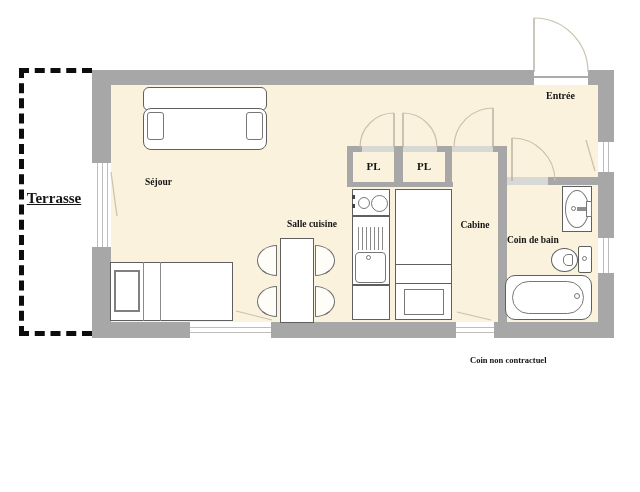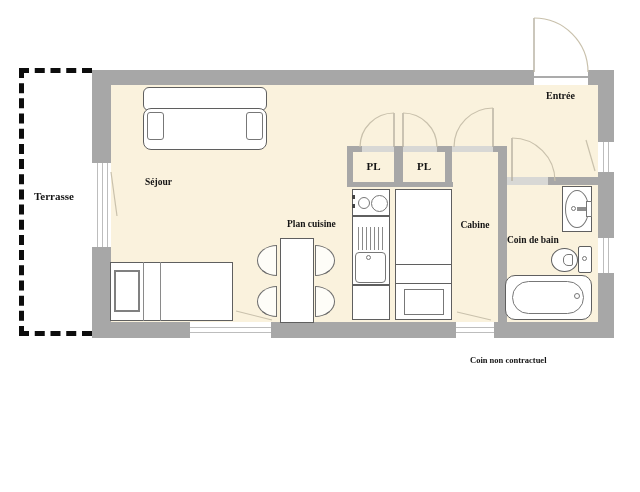--- a/index.html
+++ b/index.html
@@ -22,21 +22,21 @@
   .leaf{stroke:#b5afa0;stroke-width:1.4;fill:none;}
   .terr{border:5px dashed #0d0d0d;border-right:none;background:#ffffff;}
   .circle{border-radius:50%;}
 </style>
 </head>
 <body>
 
 <div id="plan">
 
   <div class="abs terr" style="left:19px;top:68px;width:73px;height:268px;"></div>
-  <div class="label" style="left:19px;top:191px;width:70px;text-align:center;font-size:11px;">Terrasse</div>
+  <div class="label" style="left:19px;top:191px;width:70px;text-align:center;font-size:15px;text-decoration:underline;">Terrasse</div>
 
   <div class="abs wall" style="left:92px;top:70px;width:522px;height:15px;"></div>
   <div class="abs wall" style="left:92px;top:322px;width:522px;height:16px;"></div>
   <div class="abs wall" style="left:92px;top:70px;width:19px;height:268px;"></div>
   <div class="abs wall" style="left:598px;top:70px;width:16px;height:268px;"></div>
 
   <div class="abs floor" style="left:111px;top:85px;width:487px;height:237px;"></div>
 
   <div class="abs" style="left:534px;top:70px;width:54px;height:15px;background:#ffffff;"></div>
   <div class="abs" style="left:534px;top:76px;width:54px;height:2px;background:#ababab;"></div>
@@ -136,21 +136,21 @@
     <path class="swing" d="M512 138 A43 43 0 0 1 555 181"></path>
     <path class="leaf" d="M534 72 L534 18"></path>
     <path class="swing" d="M534 18 A54 54 0 0 1 588 72"></path>
     <path class="swing" d="M236 311 L272 320"></path>
     <path class="swing" d="M457 312 L491 320"></path>
     <path class="swing" d="M111 172 L117 216"></path>
     <path class="swing" d="M586 140 L595 171"></path>
   </svg>
 
   <div class="label" style="left:145px;top:178px;font-size:9.5px;">Séjour</div>
-  <div class="label" style="left:287px;top:220px;font-size:9.5px;">Plan cuisine</div>
+  <div class="label" style="left:287px;top:220px;font-size:9.5px;">Salle cuisine</div>
   <div class="label" style="left:353px;top:161px;width:41px;text-align:center;font-size:11px;">PL</div>
   <div class="label" style="left:403px;top:161px;width:42px;text-align:center;font-size:11px;">PL</div>
   <div class="label" style="left:452px;top:221px;width:46px;text-align:center;font-size:9.5px;">Cabine</div>
   <div class="label" style="left:507px;top:236px;font-size:9.5px;">Coin de bain</div>
   <div class="label" style="left:546px;top:91px;font-size:10px;">Entrée</div>
   <div class="label" style="left:470px;top:356px;font-size:8.5px;">Coin non contractuel</div>
 
 </div>
 
 </body></html>

